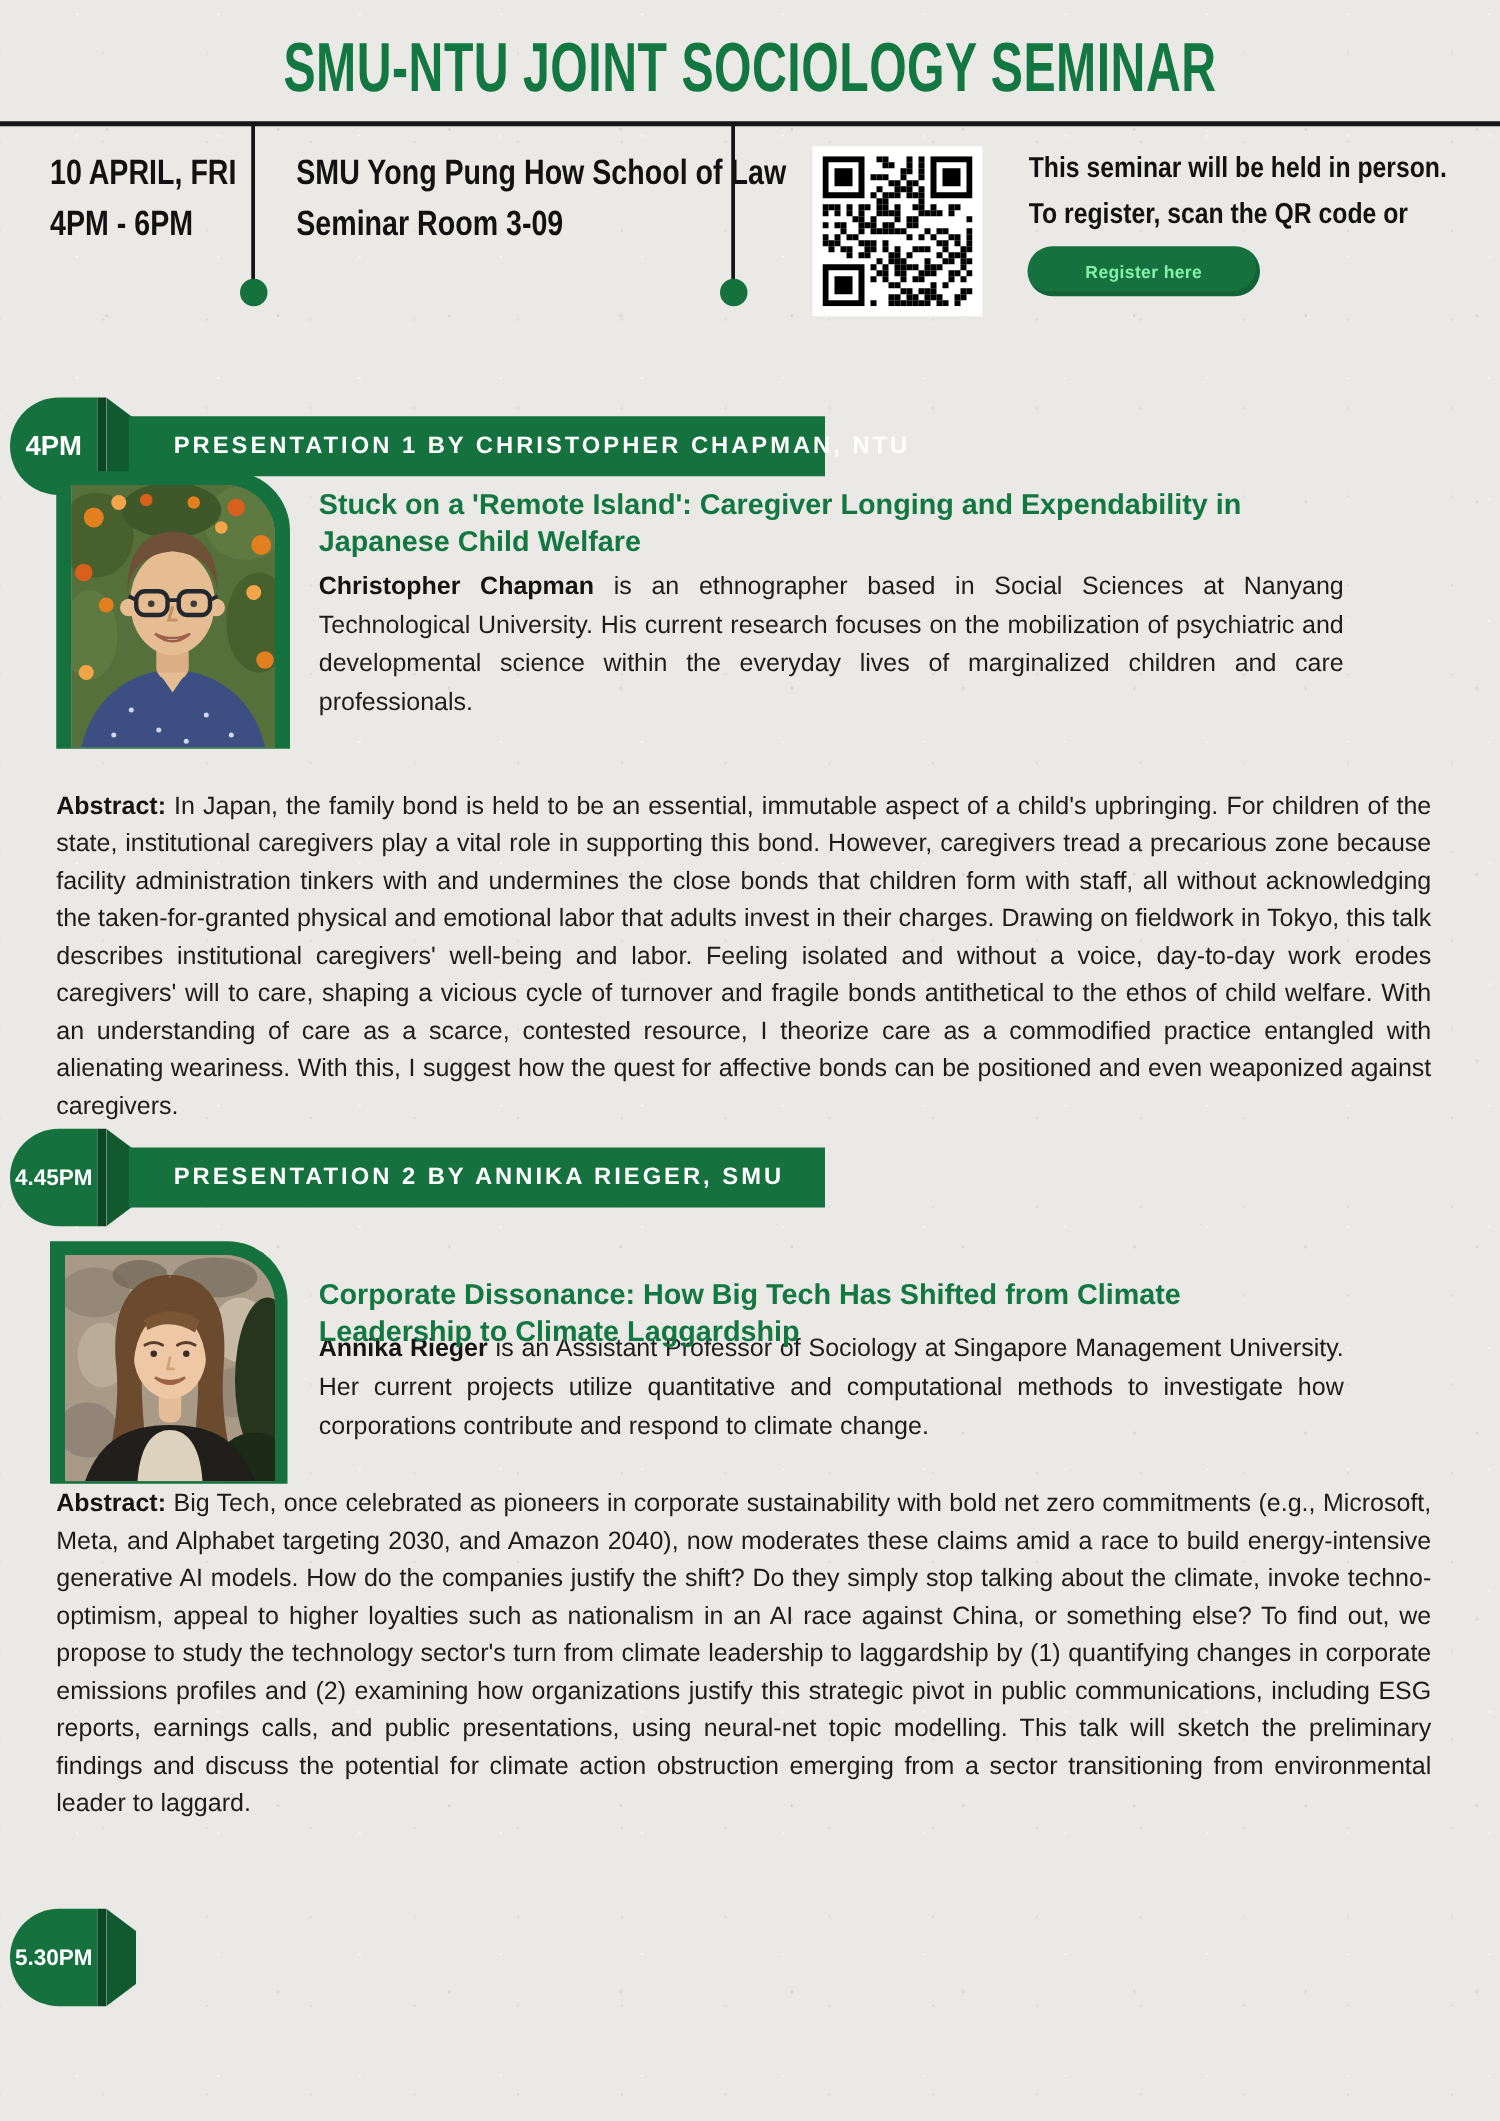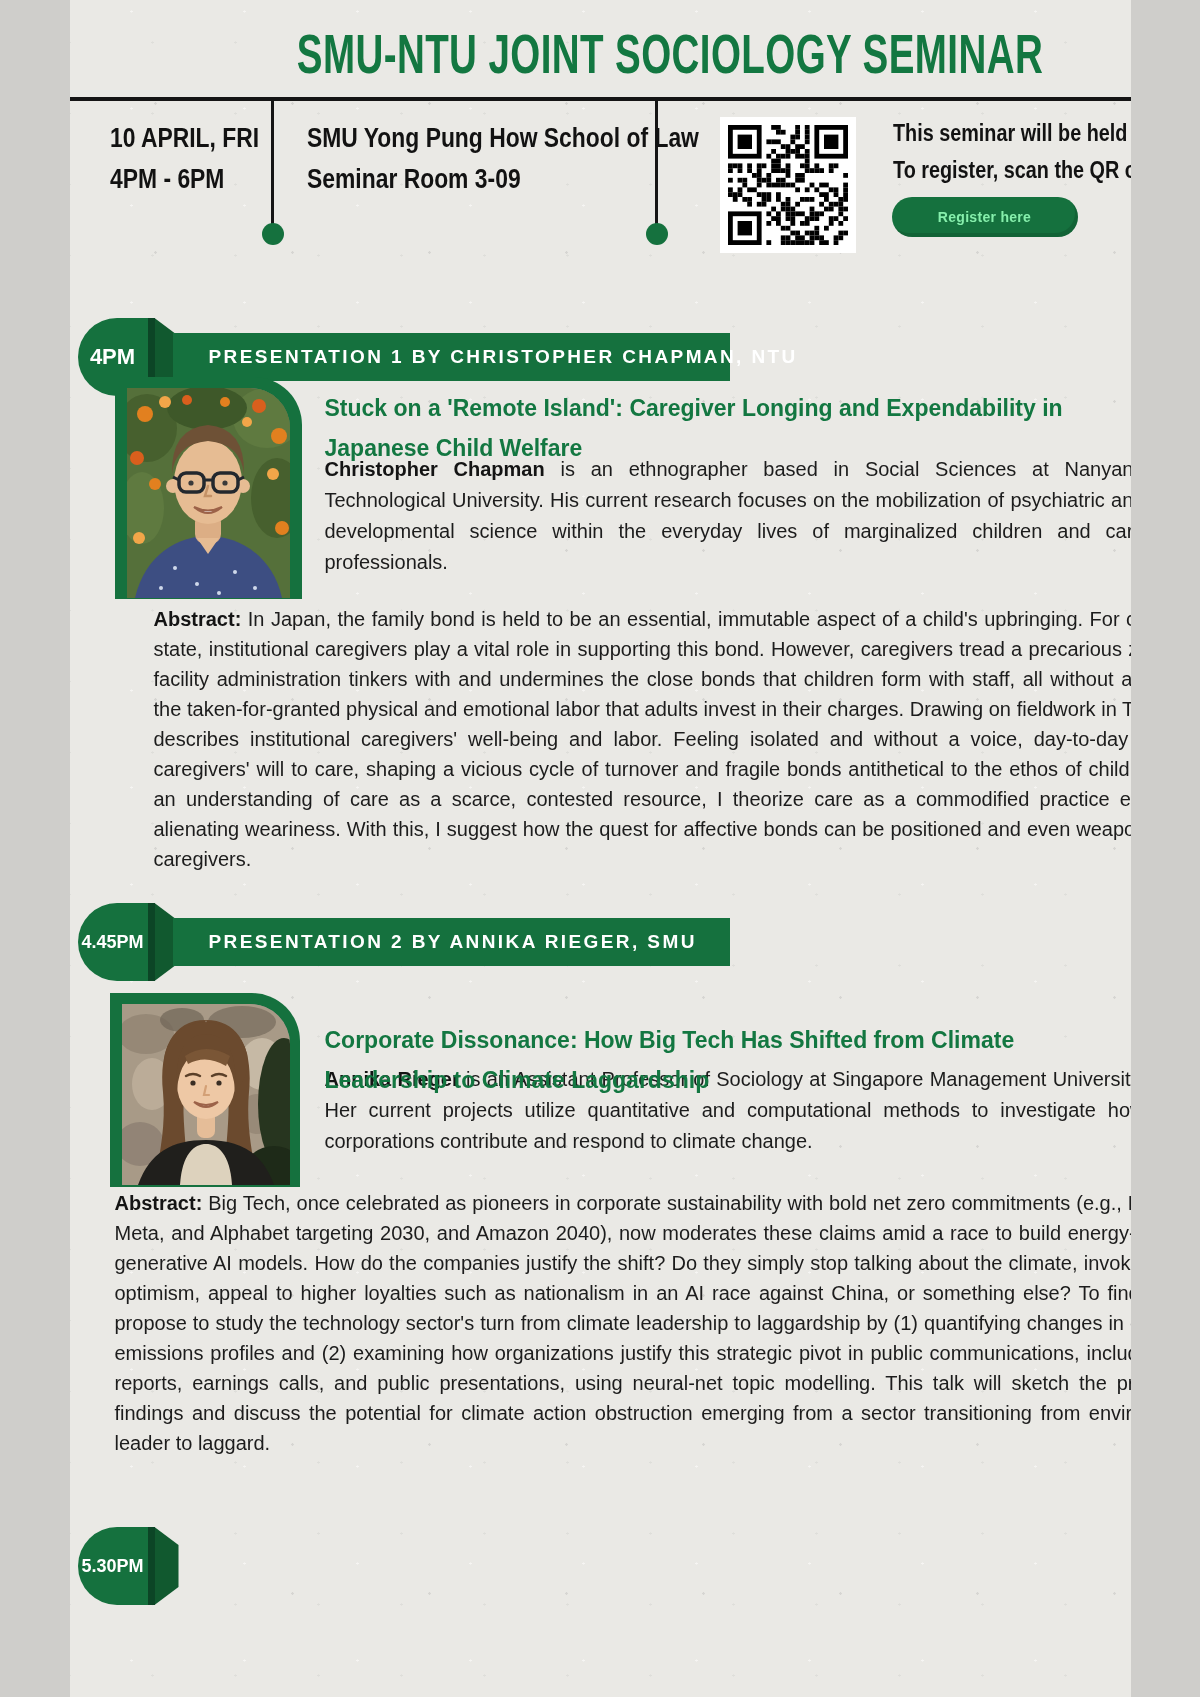--- a/index.html
+++ b/index.html
@@ -1,17 +1,17 @@
 <!DOCTYPE html>
 <html><head>
 <meta charset="utf-8">
 <style>
   html,body{margin:0;padding:0;background:#cfcecb;}
   .page{
-    position:relative;width:1061px;height:1697px;margin:0 auto;overflow:hidden;
+    position:relative;width:1200px;height:1697px;margin:0 auto;overflow:hidden;
     background-color:#eae9e5;
     background-image:
       radial-gradient(rgba(40,40,40,0.10) 1px, transparent 1.4px),
       radial-gradient(rgba(70,70,70,0.07) 1px, transparent 1.5px),
       radial-gradient(rgba(255,255,255,0.55) 1px, transparent 1.4px);
     background-size:137px 149px, 83px 71px, 113px 97px;
     background-position:17px 29px, 41px 7px, 5px 60px;
     font-family:"Liberation Sans", sans-serif;
     color:#1b1b1b;
   }
@@ -65,28 +65,28 @@
 
   
   .frame{background:#15713e;border-radius:0 48px 0 0;}
   .frame1{left:45px;top:377px;width:187px;height:222px;}
   .frame2{left:40px;top:993px;width:190px;height:194px;}
   .photo{overflow:hidden;border-radius:0 40px 0 0;background:#888;}
   .photo1{left:57px;top:388px;width:163px;height:210px;}
   .photo2{left:52px;top:1004px;width:168px;height:181px;}
   .photo svg{display:block;}
 
-  .talk-title{left:255px;width:800px;font-size:23px;font-weight:700;color:#137741;line-height:40px;}
+  .talk-title{left:255px;width:800px;font-size:23px;font-weight:700;color:#137741;line-height:30px;}
   .talk-title1{top:388px;}
   .talk-title2{top:1020px;}
   .bio{left:255px;width:820px;font-size:20px;line-height:31px;text-align:justify;color:#1c1c1c;}
   .bio1{top:434px;margin-top:20px;}
   .bio2{top:1064px;}
   .abstract{left:45px;width:1100px;font-size:20px;line-height:30px;text-align:justify;color:#1c1c1c;}
-  .abstract1{top:604px;margin-left:39px;}
+  .abstract1{top:630px;}
   .abstract2{top:1188px;}
   .bio b,.abstract b{font-weight:700;color:#141414;}
 </style>
 </head>
 <body>
 
 <div class="page">
 
   <div class="abs main-title">SMU-NTU JOINT SOCIOLOGY SEMINAR</div>
   <div class="abs rule"></div>

